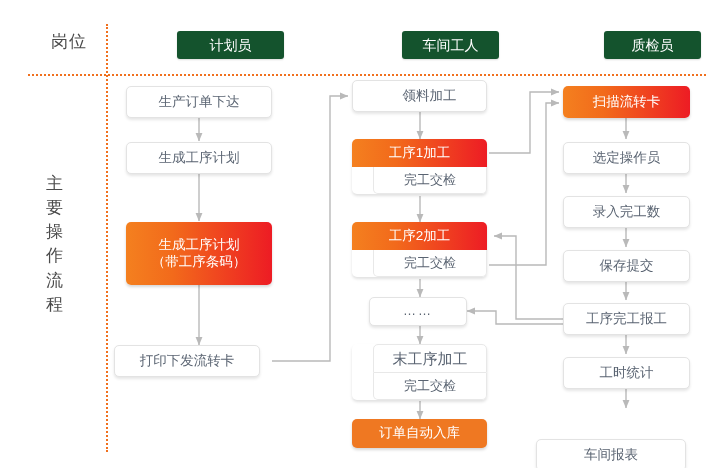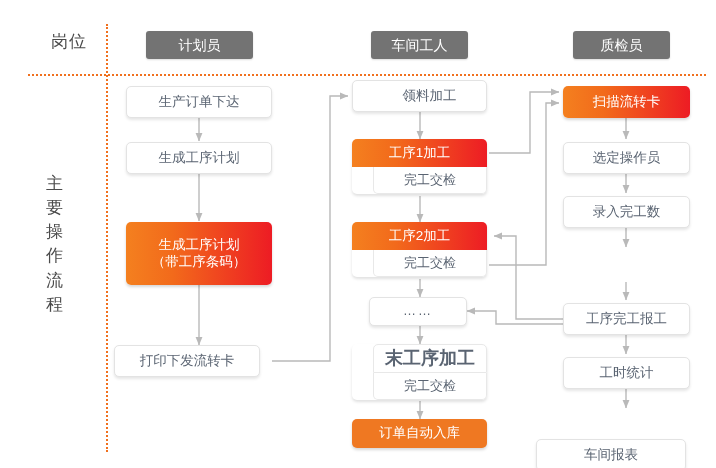--- a/index.html
+++ b/index.html
@@ -24,22 +24,23 @@
   .lane-label{
     position:absolute;color:#4b4b4b;font-size:17px;letter-spacing:1px;
     text-align:center;line-height:1.05;
   }
   #lbl-role{left:38px;top:33px;width:62px;}
   #lbl-flow{left:38px;top:172px;width:34px;line-height:1.42;font-size:17px;}
 
   
   .pill{
     position:absolute;height:28px;line-height:28px;text-align:center;
-    color:#fff;font-size:14px;border-radius:3px;background:#737373;
+    color:#fff;font-size:14px;border-radius:3px;background:#14532d;
     box-shadow:0 1px 2px rgba(0,0,0,.14);
+    margin-left:31px;
   }
   #pill-1{left:146px;top:31px;width:107px;}
   #pill-2{left:371px;top:31px;width:97px;}
   #pill-3{left:573px;top:31px;width:97px;}
 
   
   .node{
     position:absolute;box-sizing:border-box;border-radius:5px;
     display:flex;align-items:center;justify-content:center;
     font-size:13.5px;text-align:center;line-height:1.25;
@@ -143,32 +144,33 @@
   <div class="stack" style="left:352px;top:222px;width:135px;">
     <div class="head">工序2加工</div>
     <div class="sub">完工交检</div>
   </div>
 
   <div class="node plain" style="left:369px;top:297px;width:98px;height:29px;">
     <span class="dots">……</span>
   </div>
 
   <div class="stack" style="left:352px;top:344px;width:135px;">
-    <div class="sub" style="height:29px;line-height:27px;font-size:18px;border-radius:5px 5px 0 0;border-top:1px solid #e8e8e8;font-weight:bold;">末工序加工</div>
+    <div class="sub" style="height:29px;line-height:27px;font-size:15px;border-radius:5px 5px 0 0;border-top:1px solid #e8e8e8;">末工序加工</div>
     <div class="sub">完工交检</div>
   </div>
 
   <div class="node hot flat" style="left:352px;top:419px;width:135px;height:29px;">订单自动入库</div>
 
   <div class="node plain" style="left:563px;top:142px;width:127px;height:32px;">选定操作员</div>
 
   <div class="node hot" style="left:563px;top:86px;width:127px;height:32px;">扫描流转卡</div>
 
   <div class="node plain" style="left:563px;top:196px;width:127px;height:32px;">录入完工数</div>
 
+  <div class="node plain" style="left:563px;top:250px;width:127px;height:32px;">保存提交</div>
 
   <div class="node plain" style="left:563px;top:303px;width:127px;height:32px;">工序完工报工</div>
 
   <div class="node plain" style="left:563px;top:357px;width:127px;height:32px;">工时统计</div>
 
   <div class="node plain" style="left:536px;top:411px;width:150px;height:32px;margin-top:28px;">车间报表</div>
 
 </div>
 
 </body></html>

